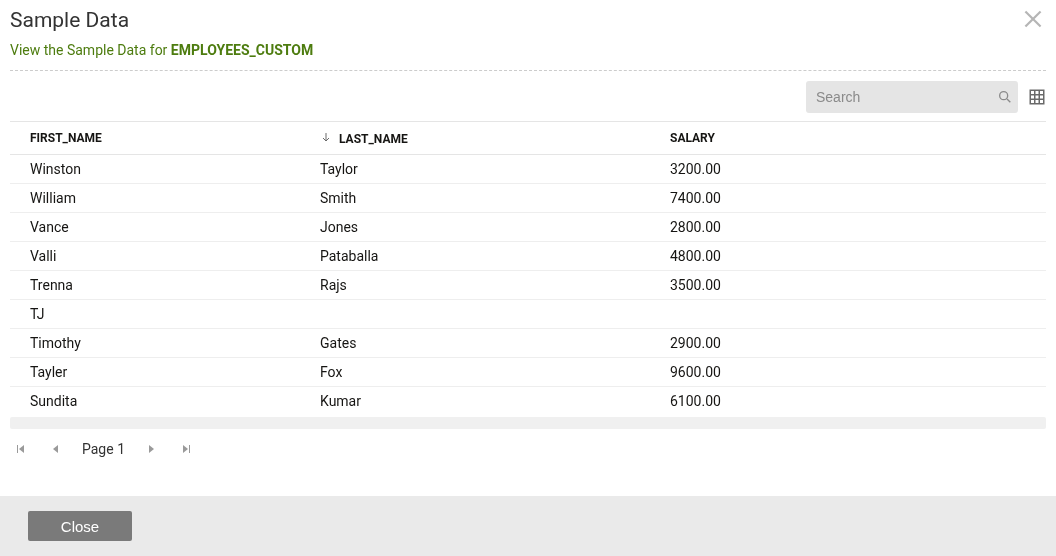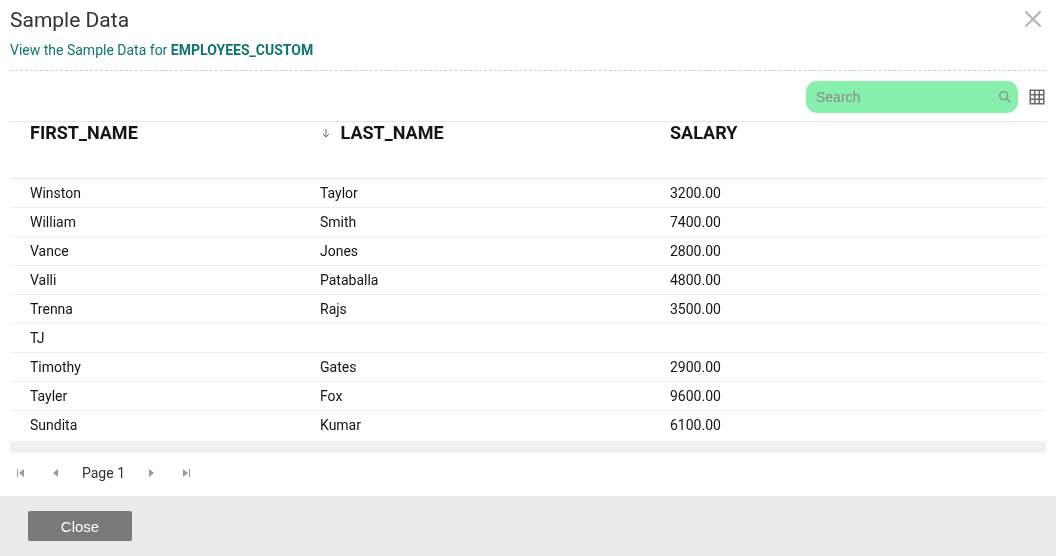--- a/index.html
+++ b/index.html
@@ -2,32 +2,32 @@
 <html><head>
   <meta charset="utf-8">
   <style>
     * { margin:0; padding:0; box-sizing:border-box; }
     body { font-family: -apple-system, "Segoe UI", Roboto, Helvetica, Arial, sans-serif; color:#161513; background:#fff; width:1056px; height:556px; overflow:hidden; }
     .dialog { width:1056px; height:556px; position:relative; display:flex; flex-direction:column; }
     .header { padding:8px 10px 0 10px; position:relative; }
     .title { font-size:21px; font-weight:400; color:#333; }
     .close-x { position:absolute; top:6px; right:10px; cursor:pointer; }
     .close-x svg { width:26px; height:26px; }
-    .subtitle { font-size:14px; color:#0f766e; padding:10px 10px 12px 10px; }
+    .subtitle { font-size:14px; color:#4d7c0f; padding:10px 10px 12px 10px; }
     .subtitle b { font-weight:700; }
     .sep { border-bottom:1px dashed #ccc; margin:0 10px 10px 10px; }
     .toolbar { display:flex; justify-content:flex-end; align-items:center; gap:10px; padding:0 10px 8px 10px; }
-    .search { display:flex; align-items:center; background:#86efac; border-radius:11px; width:212px; height:32px; padding:0 12px 0 10px; }
+    .search { display:flex; align-items:center; background:#e5e5e5; border-radius:3px; width:212px; height:32px; padding:0 12px 0 10px; }
     .search input { flex:1; border:none; background:transparent; outline:none; font-size:14px; color:#6a6a6a; }
     .search input::placeholder { color:#8a8a8a; }
     .search-icon { color:#8a8a8a; display:flex; align-items:center; }
     .cols-icon { color:#6a6a6a; cursor:pointer; display:flex; align-items:center; }
     .cols-icon svg { width:18px; height:18px; }
     .grid-wrap { margin:0 10px; }
-    .thead { display:flex; border-top:1px solid #e5e5e5; border-bottom:1px solid #e5e5e5; padding:0 20px; height:58px; font-weight:700; font-size:18px; }
+    .thead { display:flex; border-top:1px solid #e5e5e5; border-bottom:1px solid #e5e5e5; padding:0 20px; height:34px; align-items:center; font-weight:700; font-size:12px; }
     .tbody { height:260px; overflow-y:auto; position:relative; }
     .row { display:flex; padding:0 20px; height:29px; align-items:center; border-bottom:1px solid #eee; font-size:14px;justify-content:space-between; }
     .c1 { flex:0 0 290px; }
     .c2 { flex:0 0 350px; }
     .c3 { flex:1; }
     .sort-icon { margin-right:4px; color:#6a6a6a; }
     .hscroll { height:12px; background:#f0f0f0; border-radius:2px; margin:2px 10px 0 10px; }
     .pager { display:flex; justify-content:flex-start; align-items:center; gap:16px; padding:10px 30px 0 10px; color:#6a6a6a; font-size:14px; }
     .pager button { background:none; border:none; cursor:pointer; color:#9a9a9a; display:flex; align-items:center; padding:4px; }
     .pager button svg { width:12px; height:12px; }

